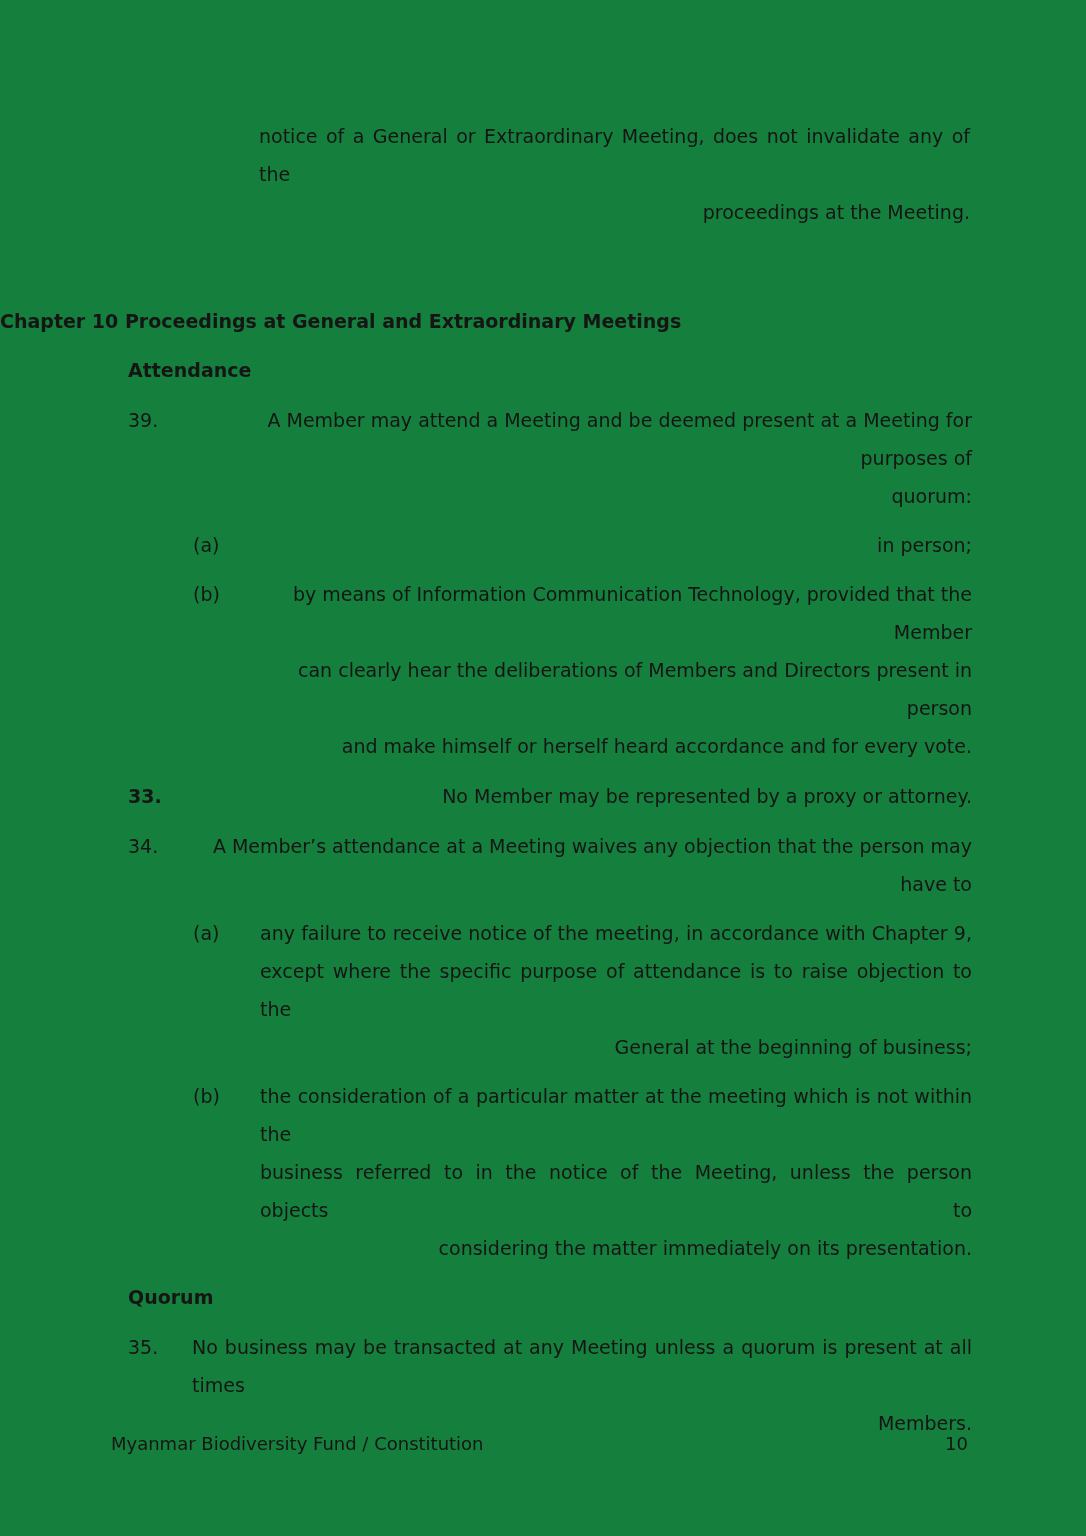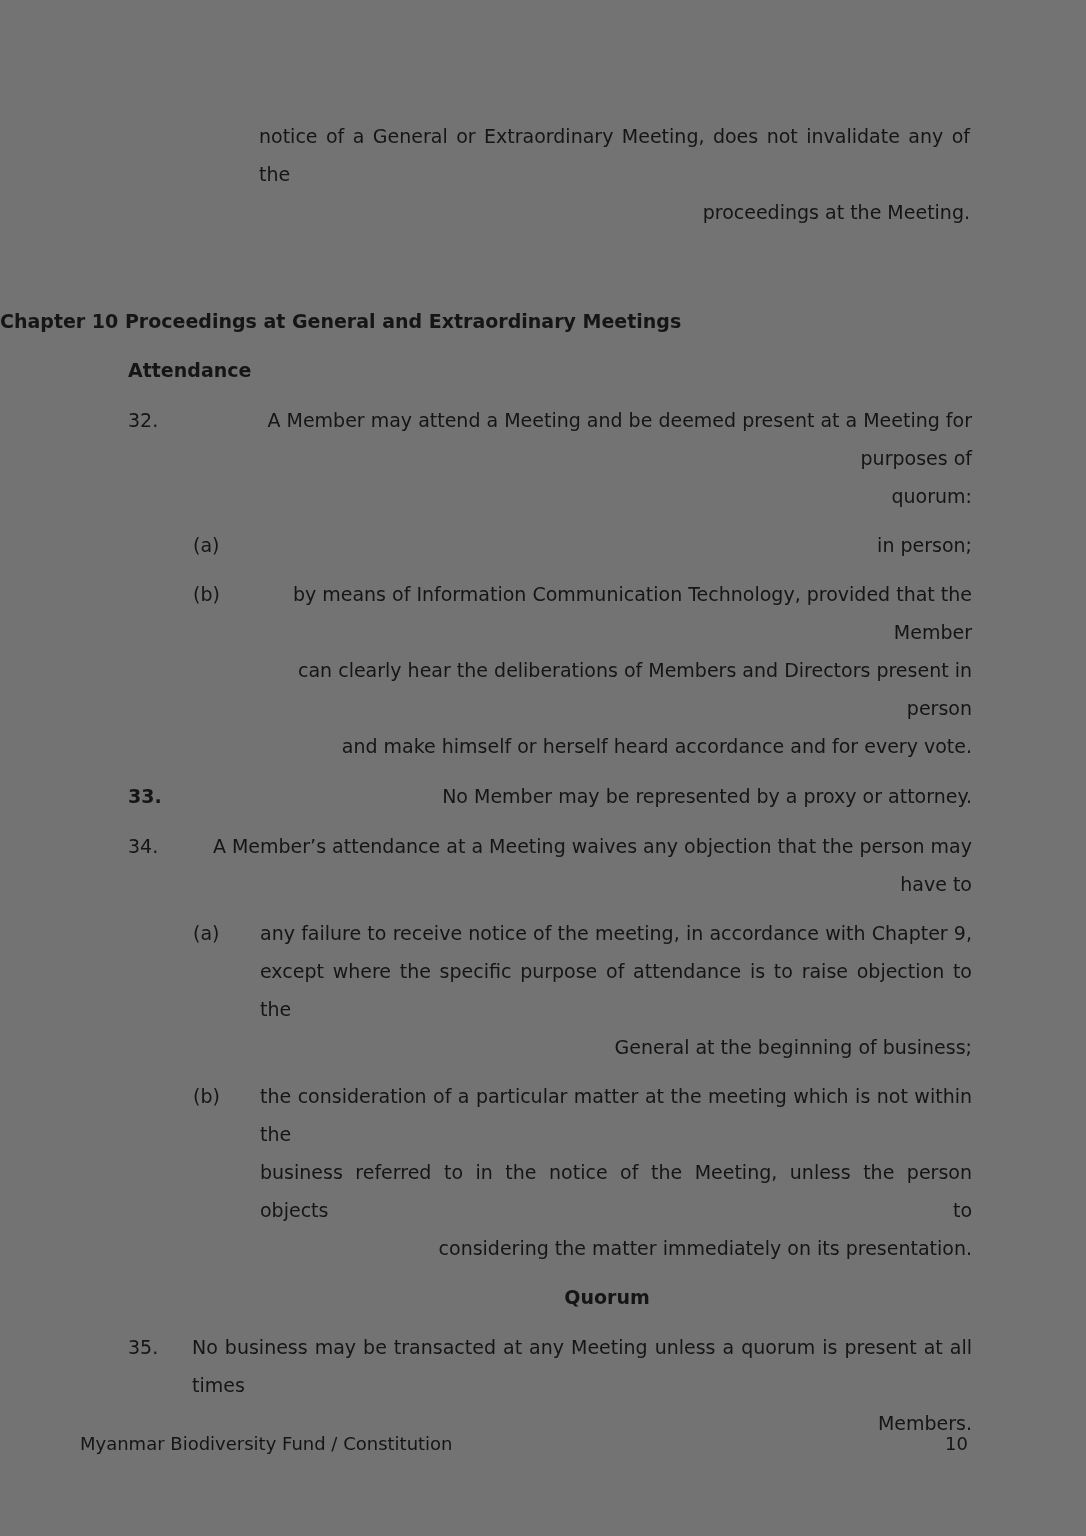--- a/index.html
+++ b/index.html
@@ -5,21 +5,21 @@
   html, body {
     margin: 0;
     padding: 0;
     background: #e8e8e8;
   }
   .page {
     position: relative;
     width: 1086px;
     height: 1536px;
     margin: 0 auto;
-    background: #737373;
+    background: #15803d;
     color: #151515;
     font-family: "DejaVu Sans", "Liberation Sans", sans-serif;
     font-size: 19px;
     line-height: 38px;
     overflow: hidden;
   }
   .content {
     padding-top: 117px;
   }
   .block { margin-bottom: 11px; }
@@ -37,21 +37,21 @@
     font-weight: bold;
   }
 
   
   .section-heading {
     margin-top: 9px;
     margin-left: 128px;
     font-weight: bold;
   }
   .section-heading.first { margin-top: 9px; }
-  .section-heading.quorum { margin-top: 1px; text-align: center; }
+  .section-heading.quorum { margin-top: 1px; }
 
   
   .item {
     display: flex;
     margin-left: 128px;
     margin-top: 12px;
   }
   .item .num {
     width: 64px;
     flex: 0 0 64px;
@@ -74,21 +74,21 @@
   .jline {
     text-align: justify;
     text-align-last: justify;
   }
 
   .footer {
     position: absolute;
     left: 0;
     top: 1432px;
     width: 100%;
-    padding: 0 118px 0 80px;
+    padding: 0 118px 0 111px;
     box-sizing: border-box;
     display: flex;
     justify-content: space-between;
     font-size: 18px;
     line-height: 24px;
   }
 </style>
 </head>
 <body>
 
@@ -98,21 +98,21 @@
     <div class="intro block justify">
         <div class="line jline">notice of a General or Extraordinary Meeting, does not invalidate any of the</div>
         <div class="line">proceedings at the Meeting.</div>
       </div>
 
     <div class="chapter-heading block">Chapter 10 Proceedings at General and Extraordinary Meetings</div>
 
     <div class="section-heading first block">Attendance</div>
 
     <div class="item block">
-      <div class="num">32.</div>
+      <div class="num">39.</div>
       <div class="body">
           <div class="line">A Member may attend a Meeting and be deemed present at a Meeting for purposes of</div>
           <div class="line">quorum:</div>
         </div>
     </div>
 
     <div class="subitem block">
       <div class="marker">(a)</div>
       <div class="body">
           <div class="line">in person;</div>

